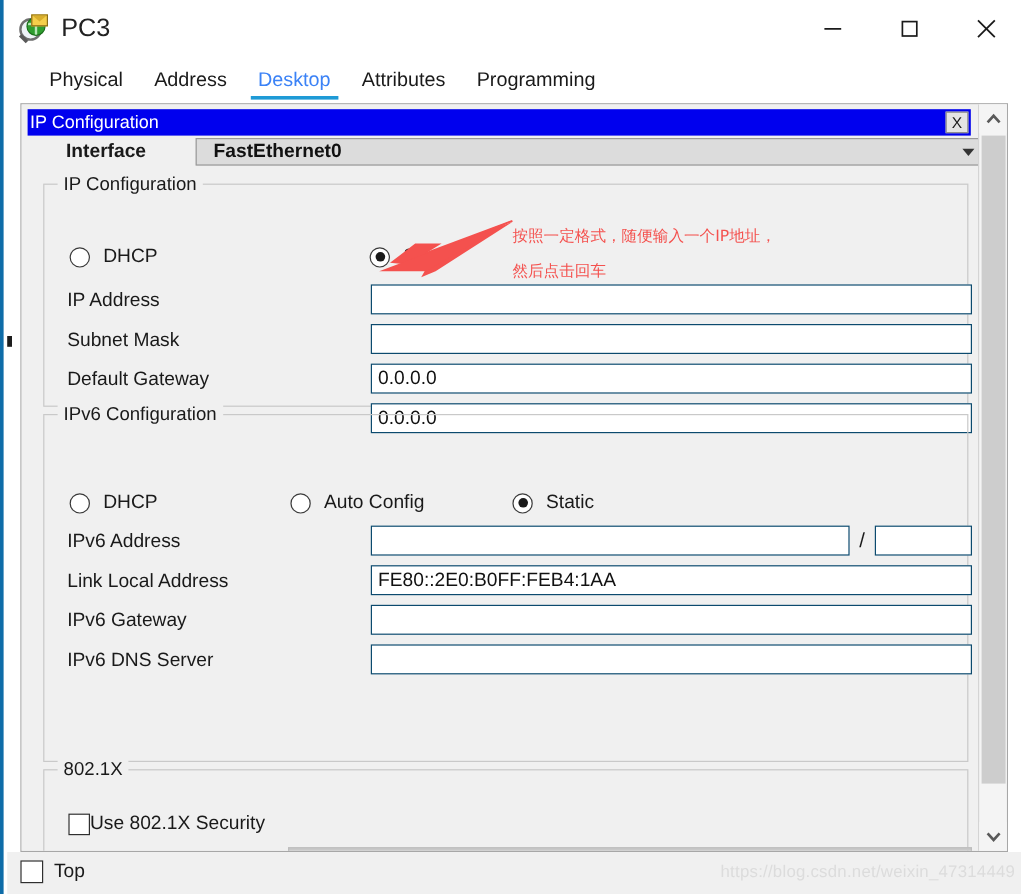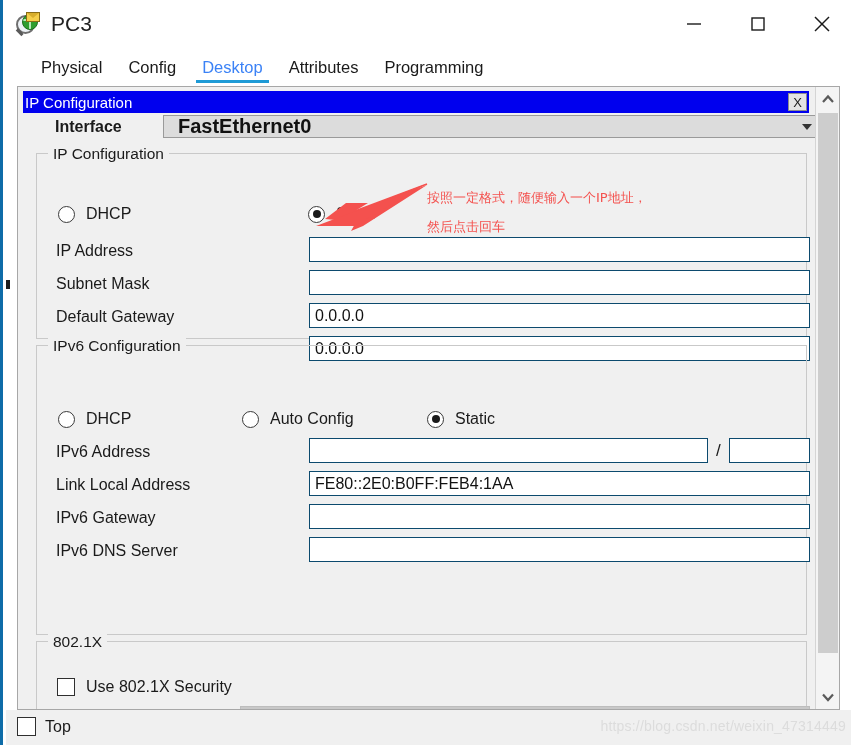--- a/index.html
+++ b/index.html
@@ -214,21 +214,21 @@
     left: 126px; top: 0;
     width: 657px; height: 23px;
     background: #dcdcdc;
     border: 1px solid #9a9a9a;
     box-sizing: border-box;
     display: flex;
     align-items: center;
     cursor: default;
   }
   #interface-combo-value {
-    font-size: 20px;
+    font-size: 16px;
     color: #111111;
     margin-left: 14px;
   }
   .combo-arrow {
     position: absolute;
     right: 7px; top: 50%;
     transform: translateY(-50%);
     width: 0; height: 0;
     border-left: 5px solid transparent;
     border-right: 5px solid transparent;
@@ -323,21 +323,20 @@
   .checkbox .box {
     width: 18px; height: 18px;
     border: 1.6px solid #2f2f2f;
     background: #ffffff;
     box-sizing: border-box;
     flex: 0 0 auto;
   }
   .checkbox .clabel {
     font-size: 16px;
     color: #1a1a1a;
-    margin-left: 11px;
     white-space: nowrap;
   }
 
   
   .combo-disabled {
     position: absolute;
     background: #c8c8c8;
     border: 1px solid #bdbdbd;
     box-sizing: border-box;
     height: 25px;
@@ -473,21 +472,21 @@
         <svg width="24" height="24" viewBox="0 0 24 24">
           <line x1="5" y1="5" x2="19" y2="19" stroke="#1a1a1a" stroke-width="1.5"></line>
           <line x1="19" y1="5" x2="5" y2="19" stroke="#1a1a1a" stroke-width="1.5"></line>
         </svg>
       </div>
     </div>
   </div>
 
   <div id="tab-strip">
     <div class="tab">Physical</div>
-    <div class="tab">Config</div>
+    <div class="tab">Address</div>
     <div class="tab active">Desktop</div>
     <div class="tab">Attributes</div>
     <div class="tab">Programming</div>
   </div>
 
   <div id="content-frame">
     <div id="inner-panel">
 
       <div id="panel-header">
         <div id="panel-header-title">IP Configuration</div>

